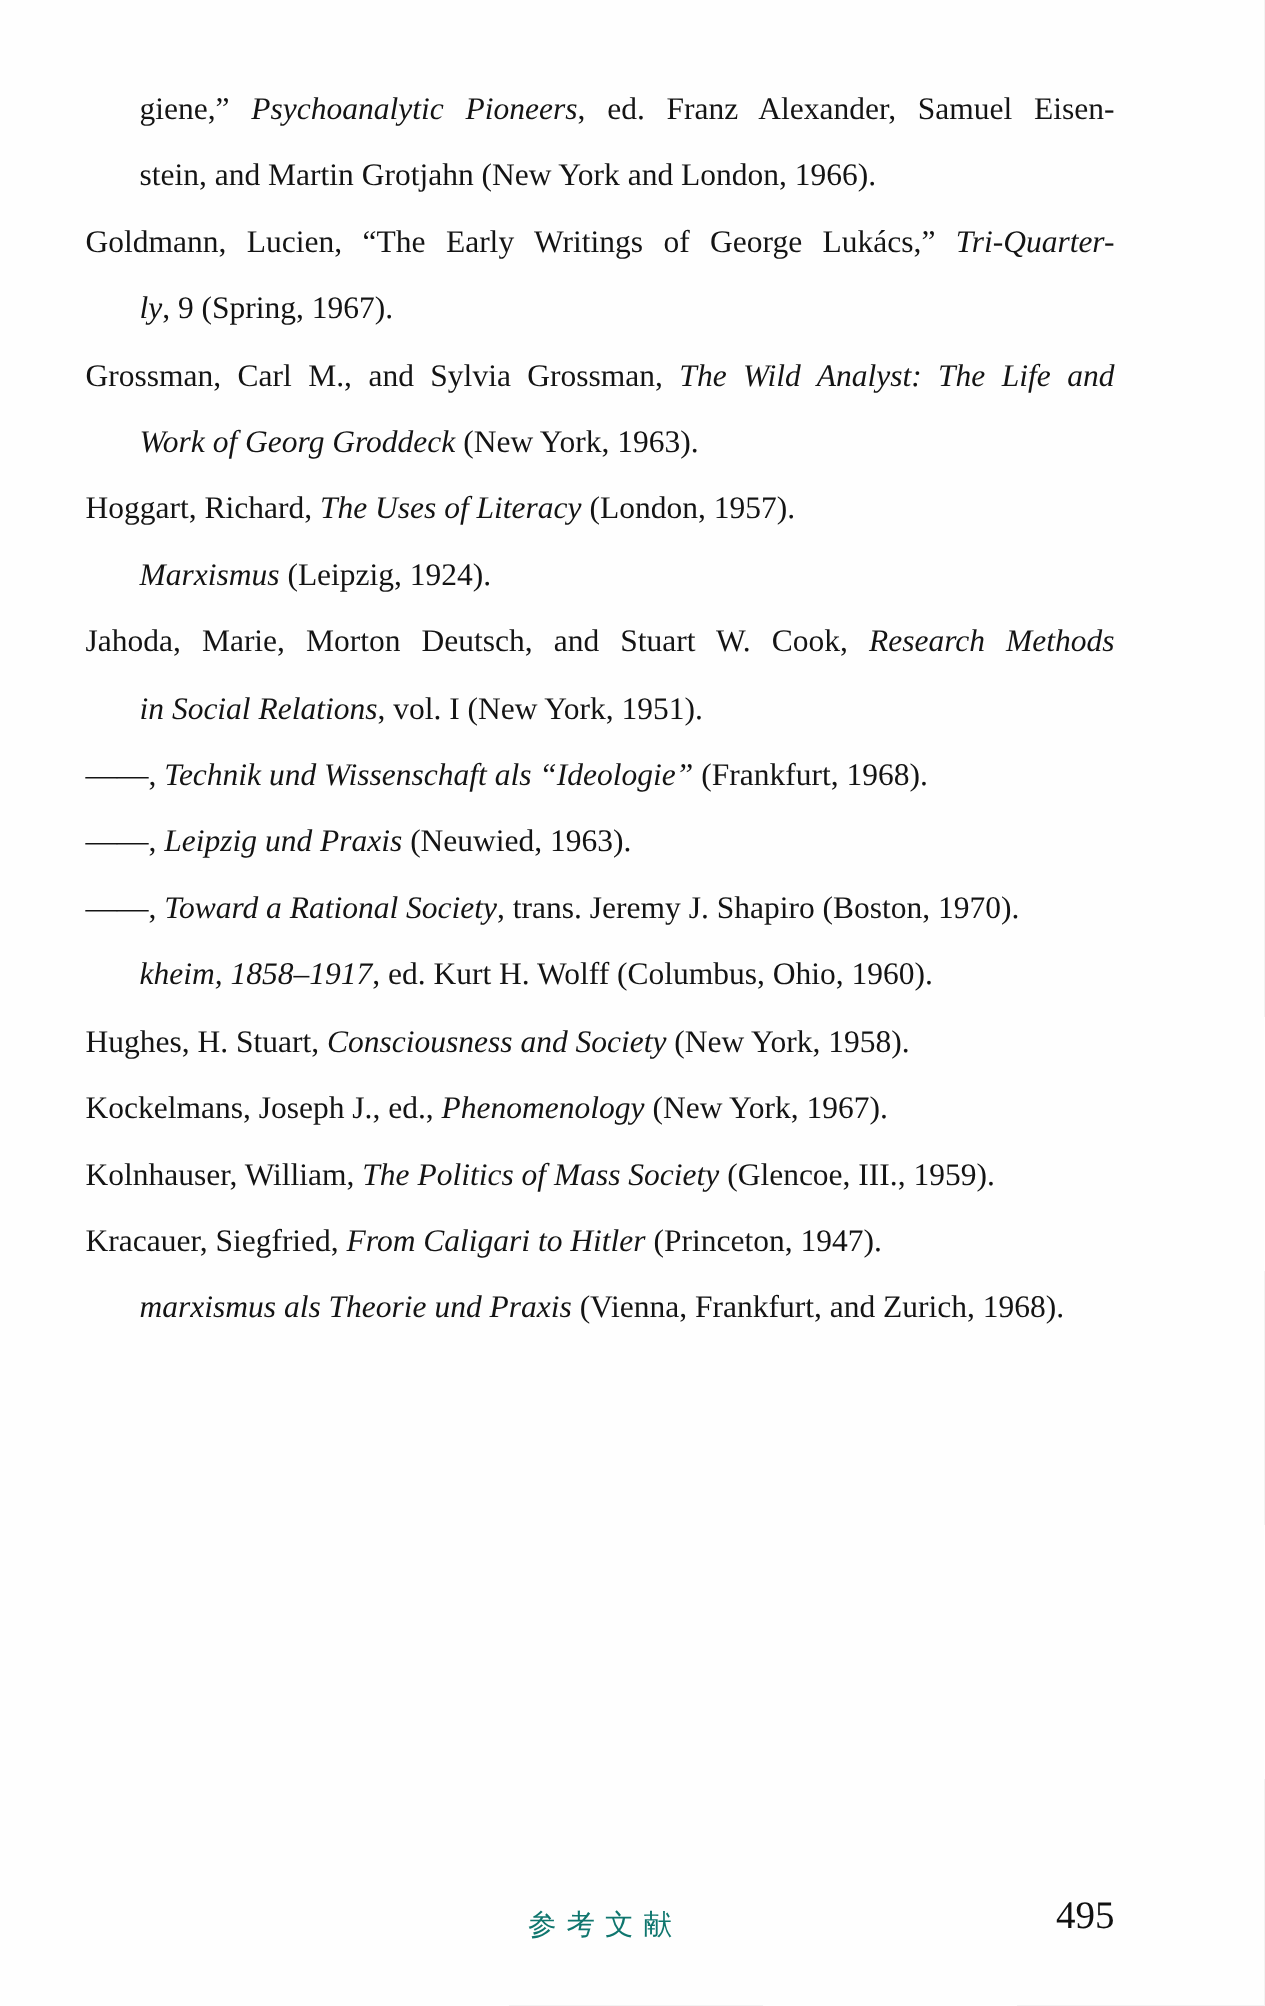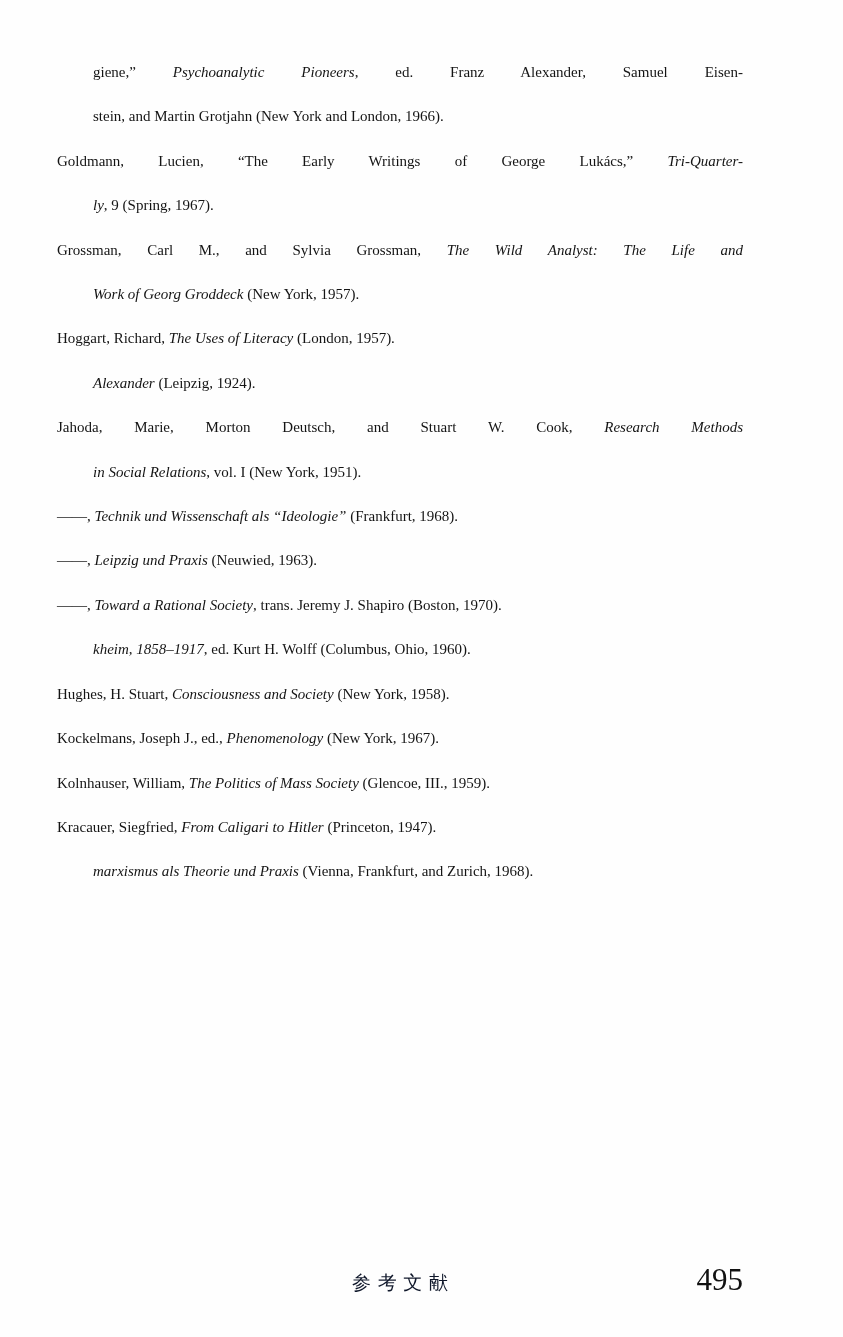--- a/index.html
+++ b/index.html
@@ -14,21 +14,21 @@
     background: #fefefe;
     color: #141414;
     font-family: "Liberation Serif", "DejaVu Serif", serif;
     overflow: hidden;
   }
   .bib {
     position: absolute;
     left: 57px;
     top: 50px;
     width: 686px;
-    font-size: 15px;
+    font-size: 21px;
     line-height: 44.4px;
   }
   .entry { margin: 0; padding: 0; }
   .line {
     text-align: justify;
     text-align-last: justify;
   }
   .line.last {
     text-align: right;
     text-align-last: left;
@@ -50,53 +50,53 @@
   .footer-label {
     position: absolute;
     left: 50%;
     transform: translateX(-50%);
     top: 8px;
     font-size: 19px;
     letter-spacing: 0.35em;
     padding-left: 0.35em; 
     font-family: "DejaVu Sans", "Liberation Sans", sans-serif;
     white-space: nowrap;
-    color: #0f172a;
+    color: #0f766e;
   }
   .page-number {
     position: absolute;
     right: 0;
     top: 0;
-    font-size: 31px;
+    font-size: 26px;
     color: #111;
     font-family: "Liberation Serif", "DejaVu Serif", serif;
   }
 </style>
 </head>
 <body>
 
 <div class="page">
   <div class="bib" id="bib">
       <div class="entry">
         <div class="line indent"><span>giene,” </span><em>Psychoanalytic Pioneers</em><span>, ed. Franz Alexander, Samuel Eisen-</span></div>
         <div class="line last indent"><span>stein, and Martin Grotjahn (New York and London, 1966).</span></div>
       </div>
       <div class="entry">
         <div class="line"><span>Goldmann, Lucien, “The Early Writings of George Lukács,” </span><em>Tri-Quarter-</em></div>
         <div class="line last indent"><em>ly</em><span>, 9 (Spring, 1967).</span></div>
       </div>
       <div class="entry">
         <div class="line"><span>Grossman, Carl M., and Sylvia Grossman, </span><em>The Wild Analyst: The Life and</em></div>
-        <div class="line last indent"><em>Work of Georg Groddeck</em><span> (New York, 1957).</span></div>
+        <div class="line last indent"><em>Work of Georg Groddeck</em><span> (New York, 1963).</span></div>
       </div>
       <div class="entry">
         <div class="line last"><span>Hoggart, Richard, </span><em>The Uses of Literacy</em><span> (London, 1957).</span></div>
       </div>
       <div class="entry">
-        <div class="line last indent"><em>Alexander</em><span> (Leipzig, 1924).</span></div>
+        <div class="line last indent"><em>Marxismus</em><span> (Leipzig, 1924).</span></div>
       </div>
       <div class="entry">
         <div class="line"><span>Jahoda, Marie, Morton Deutsch, and Stuart W. Cook, </span><em>Research Methods</em></div>
         <div class="line last indent"><em>in Social Relations</em><span>, vol. I (New York, 1951).</span></div>
       </div>
       <div class="entry">
         <div class="line last"><span>——, </span><em>Technik und Wissenschaft als “Ideologie”</em><span> (Frankfurt, 1968).</span></div>
       </div>
       <div class="entry">
         <div class="line last"><span>——, </span><em>Leipzig und Praxis</em><span> (Neuwied, 1963).</span></div>

